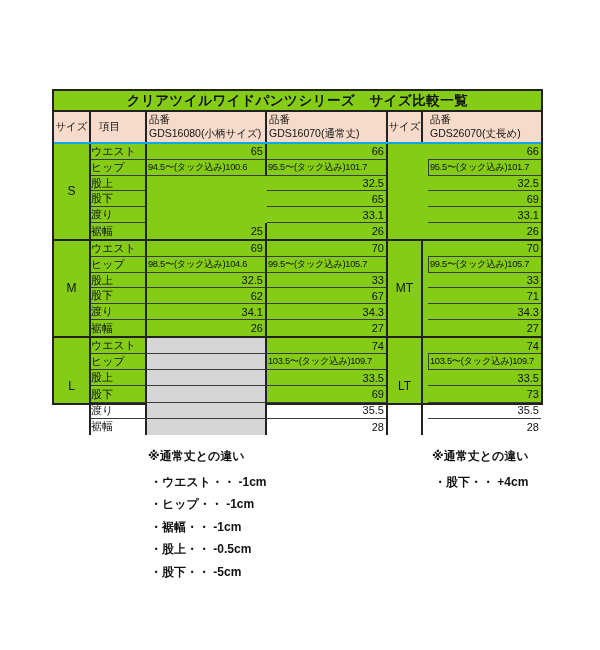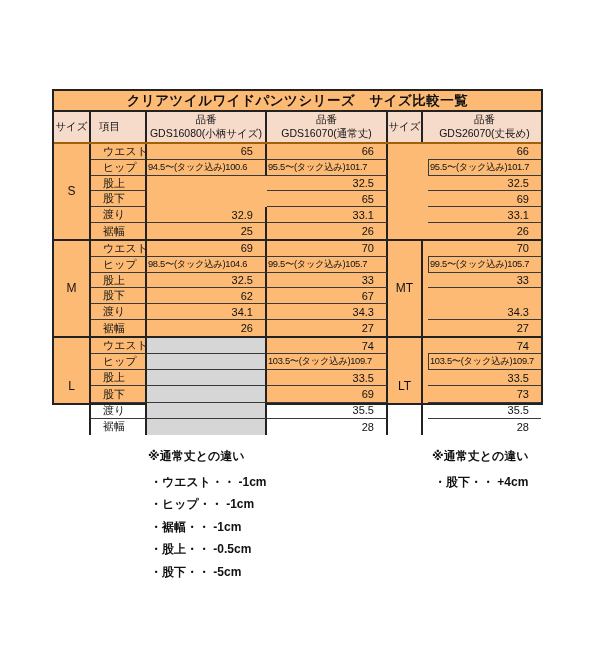--- a/index.html
+++ b/index.html
@@ -4,30 +4,30 @@
 <style>
   html,body{margin:0;padding:0}
   body{
     width:600px;height:650px;background:#ffffff;position:relative;
     font-family:"Liberation Sans","DejaVu Sans",sans-serif;color:#111;
     -webkit-font-smoothing:antialiased;
   }
   
   .tablewrap{
     position:absolute;left:52px;top:89px;width:491px;height:316px;
-    border:2px solid #222;box-sizing:border-box;background:#fdba74;text-align:center;
+    border:2px solid #222;box-sizing:border-box;background:#84cc16;
   }
   .title-row{
     height:19px;border-bottom:2px solid #222;
     display:flex;align-items:center;justify-content:center;
     font-weight:bold;font-size:13.5px;letter-spacing:.5px;white-space:nowrap;
   }
   .grid-cols{grid-template-columns:37px 56px 120px 121px 35px 5px 1fr}
   .hdr{
-    height:30px;border-bottom:2px solid #a16207;display:grid;background:#f7dbca;
+    height:30px;border-bottom:2px solid #0ea5e9;display:grid;background:#f7dbca;
   }
   .hcell{box-sizing:border-box;font-size:10.5px;overflow:hidden;white-space:nowrap}
   .h-size1,.h-item,.h-size2{display:flex;align-items:center}
   .h-size1{grid-column:1;justify-content:center;border-right:2px solid #222}
   .h-item{grid-column:2;padding-left:8px;border-right:2px solid #222}
   .h-p1{grid-column:3;border-right:2px solid #222;padding:1px 2px;line-height:13.5px}
   .h-p2{grid-column:4;border-right:2px solid #222;padding:1px 2px;line-height:13.5px}
   .h-size2{grid-column:5;justify-content:center;border-right:2px solid #222}
   .h-sp{grid-column:6}
   .h-p3{grid-column:7;padding:1px 2px;line-height:13.5px}
@@ -35,26 +35,26 @@
     display:grid;grid-template-rows:repeat(6,1fr);
     border-bottom:2px solid #222;height:95px;
   }
   .sec-last{border-bottom:none;height:97px}
   .cell{
     box-sizing:border-box;font-size:11px;display:flex;align-items:center;
     overflow:hidden;white-space:nowrap;
   }
   .sz{grid-row:1/7;justify-content:center;font-size:12px}
   .c-size1{grid-column:1;border-right:2px solid #222}
-  .c-item{grid-column:2;border-right:2px solid #222;padding-left:12px;border-bottom:1px solid #3a3a3a}
+  .c-item{grid-column:2;border-right:2px solid #222;padding-left:0;border-bottom:1px solid #3a3a3a}
   .c-v1{grid-column:3;border-right:2px solid #222;border-bottom:1px solid #3a3a3a}
   .c-v2{grid-column:4;border-right:2px solid #222;border-bottom:1px solid #3a3a3a}
   .c-size2{grid-column:5;border-right:2px solid #222}
   .c-v3{grid-column:7;border-bottom:1px solid #3a3a3a}
-  .num{justify-content:flex-end;padding-right:12px}
+  .num{justify-content:flex-end;padding-right:2px}
   .hip{justify-content:flex-start;padding:0 1px;font-size:9.3px;letter-spacing:-.3px}
   .hipl{border-left:1px solid #3a3a3a}
   .gray{background:#d6d6d6}
   .r1{grid-row:1}.r2{grid-row:2}.r3{grid-row:3}.r4{grid-row:4}.r5{grid-row:5}
   .r6{grid-row:6;border-bottom:none}
   
   .note{position:absolute;font-weight:bold;white-space:nowrap}
   .note-left{left:148px;top:447px}
   .note-right{left:432px;top:447px}
   .note-head{font-size:12px;height:24px;line-height:18px}
@@ -101,21 +101,20 @@
 
     <div class="cell c-item r3">股上</div>
     <div class="cell num c-v2 r3">32.5</div>
     <div class="cell num c-v3 r3">32.5</div>
 
     <div class="cell c-item r4">股下</div>
     <div class="cell num c-v2 r4">65</div>
     <div class="cell num c-v3 r4">69</div>
 
     <div class="cell c-item r5">渡り</div>
-    <div class="cell num c-v1 r5">32.9</div>
     <div class="cell num c-v2 r5">33.1</div>
     <div class="cell num c-v3 r5">33.1</div>
 
     <div class="cell c-item r6">裾幅</div>
     <div class="cell num c-v1 r6">25</div>
     <div class="cell num c-v2 r6">26</div>
     <div class="cell num c-v3 r6">26</div>
   </div>
 
   <div class="sec grid-cols">
@@ -133,20 +132,21 @@
     <div class="cell num hip hipl c-v3 r2">99.5〜(タック込み)105.7</div>
 
     <div class="cell c-item r3">股上</div>
     <div class="cell num c-v1 r3">32.5</div>
     <div class="cell num c-v2 r3">33</div>
     <div class="cell num c-v3 r3">33</div>
 
     <div class="cell c-item r4">股下</div>
     <div class="cell num c-v1 r4">62</div>
     <div class="cell num c-v2 r4">67</div>
+    <div class="cell num c-v3 r4">71</div>
 
     <div class="cell c-item r5">渡り</div>
     <div class="cell num c-v1 r5">34.1</div>
     <div class="cell num c-v2 r5">34.3</div>
     <div class="cell num c-v3 r5">34.3</div>
 
     <div class="cell c-item r6">裾幅</div>
     <div class="cell num c-v1 r6">26</div>
     <div class="cell num c-v2 r6">27</div>
     <div class="cell num c-v3 r6">27</div>

